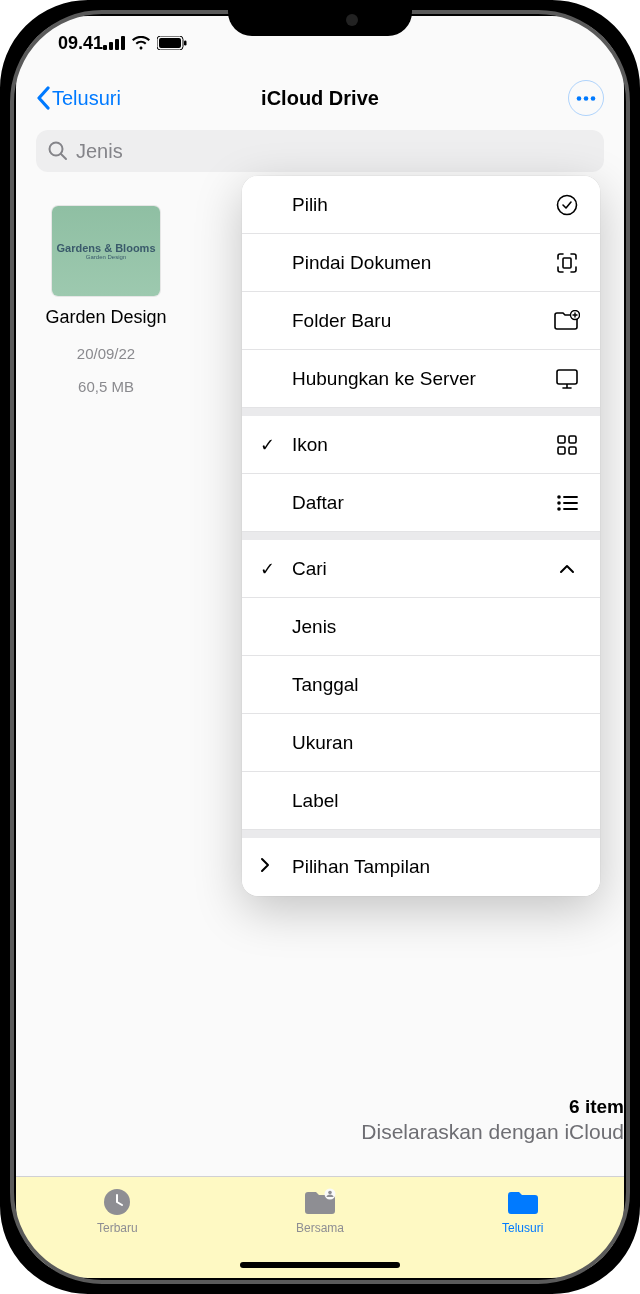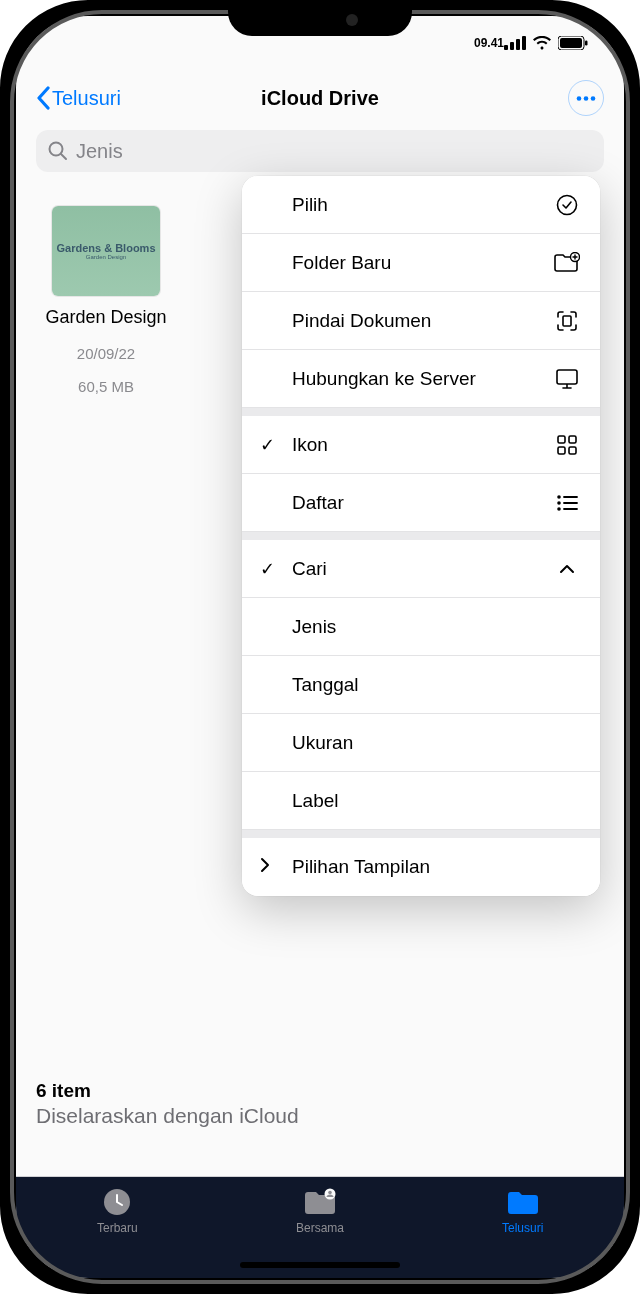--- a/index.html
+++ b/index.html
@@ -71,23 +71,23 @@
       bottom: 16px;
       border-radius: 72px;
       overflow: hidden;
       background: #fafafa;
     }
 
     .status-bar {
       height: 54px;
       display: flex;
       align-items: center;
-      justify-content: flex-end;
+      justify-content: flex-start;
       padding: 0 36px 0 42px;
-      font-size: 12px;
+      font-size: 18px;
       font-weight: 600;
     }
     .status-right {
       display: flex;
       align-items: center;
       gap: 6px;
     }
     .status-right svg { display: block; }
 
     .nav-bar {
@@ -262,24 +262,24 @@
       left: 18px;
     }
     .menu-icon-right {
       width: 26px;
       display: flex;
       justify-content: center;
     }
 
     .footer-status {
       position: absolute;
-      bottom: 150px;
+      bottom: 134px;
       left: 0;
       right: 0;
-      text-align: left;
+      text-align: right;
       padding-left: 20px;
     }
     .footer-count {
       font-size: 19px;
       font-weight: 600;
     }
     .footer-sync {
       font-size: 21px;
       color: #6e6e73;
       margin-top: 2px;
@@ -287,21 +287,21 @@
 
     .tab-bar {
       position: absolute;
       bottom: 0;
       left: 0;
       right: 0;
       height: 102px;
       border-top: 0.5px solid #d0d0d4;
       display: flex;
       padding-top: 8px;
-      background: #0f172a;
+      background: #fef9c3;
     }
     .tab-item {
       flex: 1;
       text-align: center;
       color: #8e8e93;
       font-size: 12px;
     }
     .tab-item.active { color: #007aff; }
     .tab-icon {
       height: 34px;
@@ -407,35 +407,35 @@
     <div class="menu-item first">
       <span>Pilih</span>
       <span class="menu-icon-right">
         <svg width="22" height="22" viewBox="0 0 22 22">
             <circle cx="11" cy="11" r="9.5" stroke="#000" stroke-width="1.6" fill="none"></circle>
             <path d="M7 11l3 3 5-6" stroke="#000" stroke-width="1.6" fill="none" stroke-linecap="round" stroke-linejoin="round"></path>
           </svg>
       </span>
     </div>
     <div class="menu-item first">
+      <span>Pindai Dokumen</span>
+      <span class="menu-icon-right">
+        <svg width="24" height="24" viewBox="0 0 24 24">
+            <path d="M3 8V5a2 2 0 012-2h3M21 8V5a2 2 0 00-2-2h-3M3 16v3a2 2 0 002 2h3M21 16v3a2 2 0 01-2 2h-3" stroke="#000" stroke-width="1.6" fill="none" stroke-linecap="round"></path>
+            <rect x="8" y="7" width="8" height="10" rx="1" stroke="#000" stroke-width="1.6" fill="none"></rect>
+          </svg>
+      </span>
+    </div>
+    <div class="menu-item first">
       <span>Folder Baru</span>
       <span class="menu-icon-right">
         <svg width="26" height="22" viewBox="0 0 26 22">
             <path d="M1 5v12a2 2 0 002 2h18a2 2 0 002-2V7a2 2 0 00-2-2H11L9 3H3a2 2 0 00-2 2z" stroke="#000" stroke-width="1.6" fill="none"></path>
             <circle cx="21" cy="5" r="4.5" fill="#fff" stroke="#000" stroke-width="1.4"></circle>
             <path d="M21 3v4M19 5h4" stroke="#000" stroke-width="1.4" stroke-linecap="round"></path>
-          </svg>
-      </span>
-    </div>
-    <div class="menu-item first">
-      <span>Pindai Dokumen</span>
-      <span class="menu-icon-right">
-        <svg width="24" height="24" viewBox="0 0 24 24">
-            <path d="M3 8V5a2 2 0 012-2h3M21 8V5a2 2 0 00-2-2h-3M3 16v3a2 2 0 002 2h3M21 16v3a2 2 0 01-2 2h-3" stroke="#000" stroke-width="1.6" fill="none" stroke-linecap="round"></path>
-            <rect x="8" y="7" width="8" height="10" rx="1" stroke="#000" stroke-width="1.6" fill="none"></rect>
           </svg>
       </span>
     </div>
     <div class="menu-item first">
       <span>Hubungkan ke Server</span>
       <span class="menu-icon-right">
         <svg width="24" height="22" viewBox="0 0 24 22">
             <rect x="2" y="2" width="20" height="14" rx="2" stroke="#000" stroke-width="1.6" fill="none"></rect>
             <line x1="8" y1="20" x2="16" y2="20" stroke="#000" stroke-width="1.6" stroke-linecap="round"></line>
             <line x1="12" y1="16" x2="12" y2="20" stroke="#000" stroke-width="1.6"></line>

